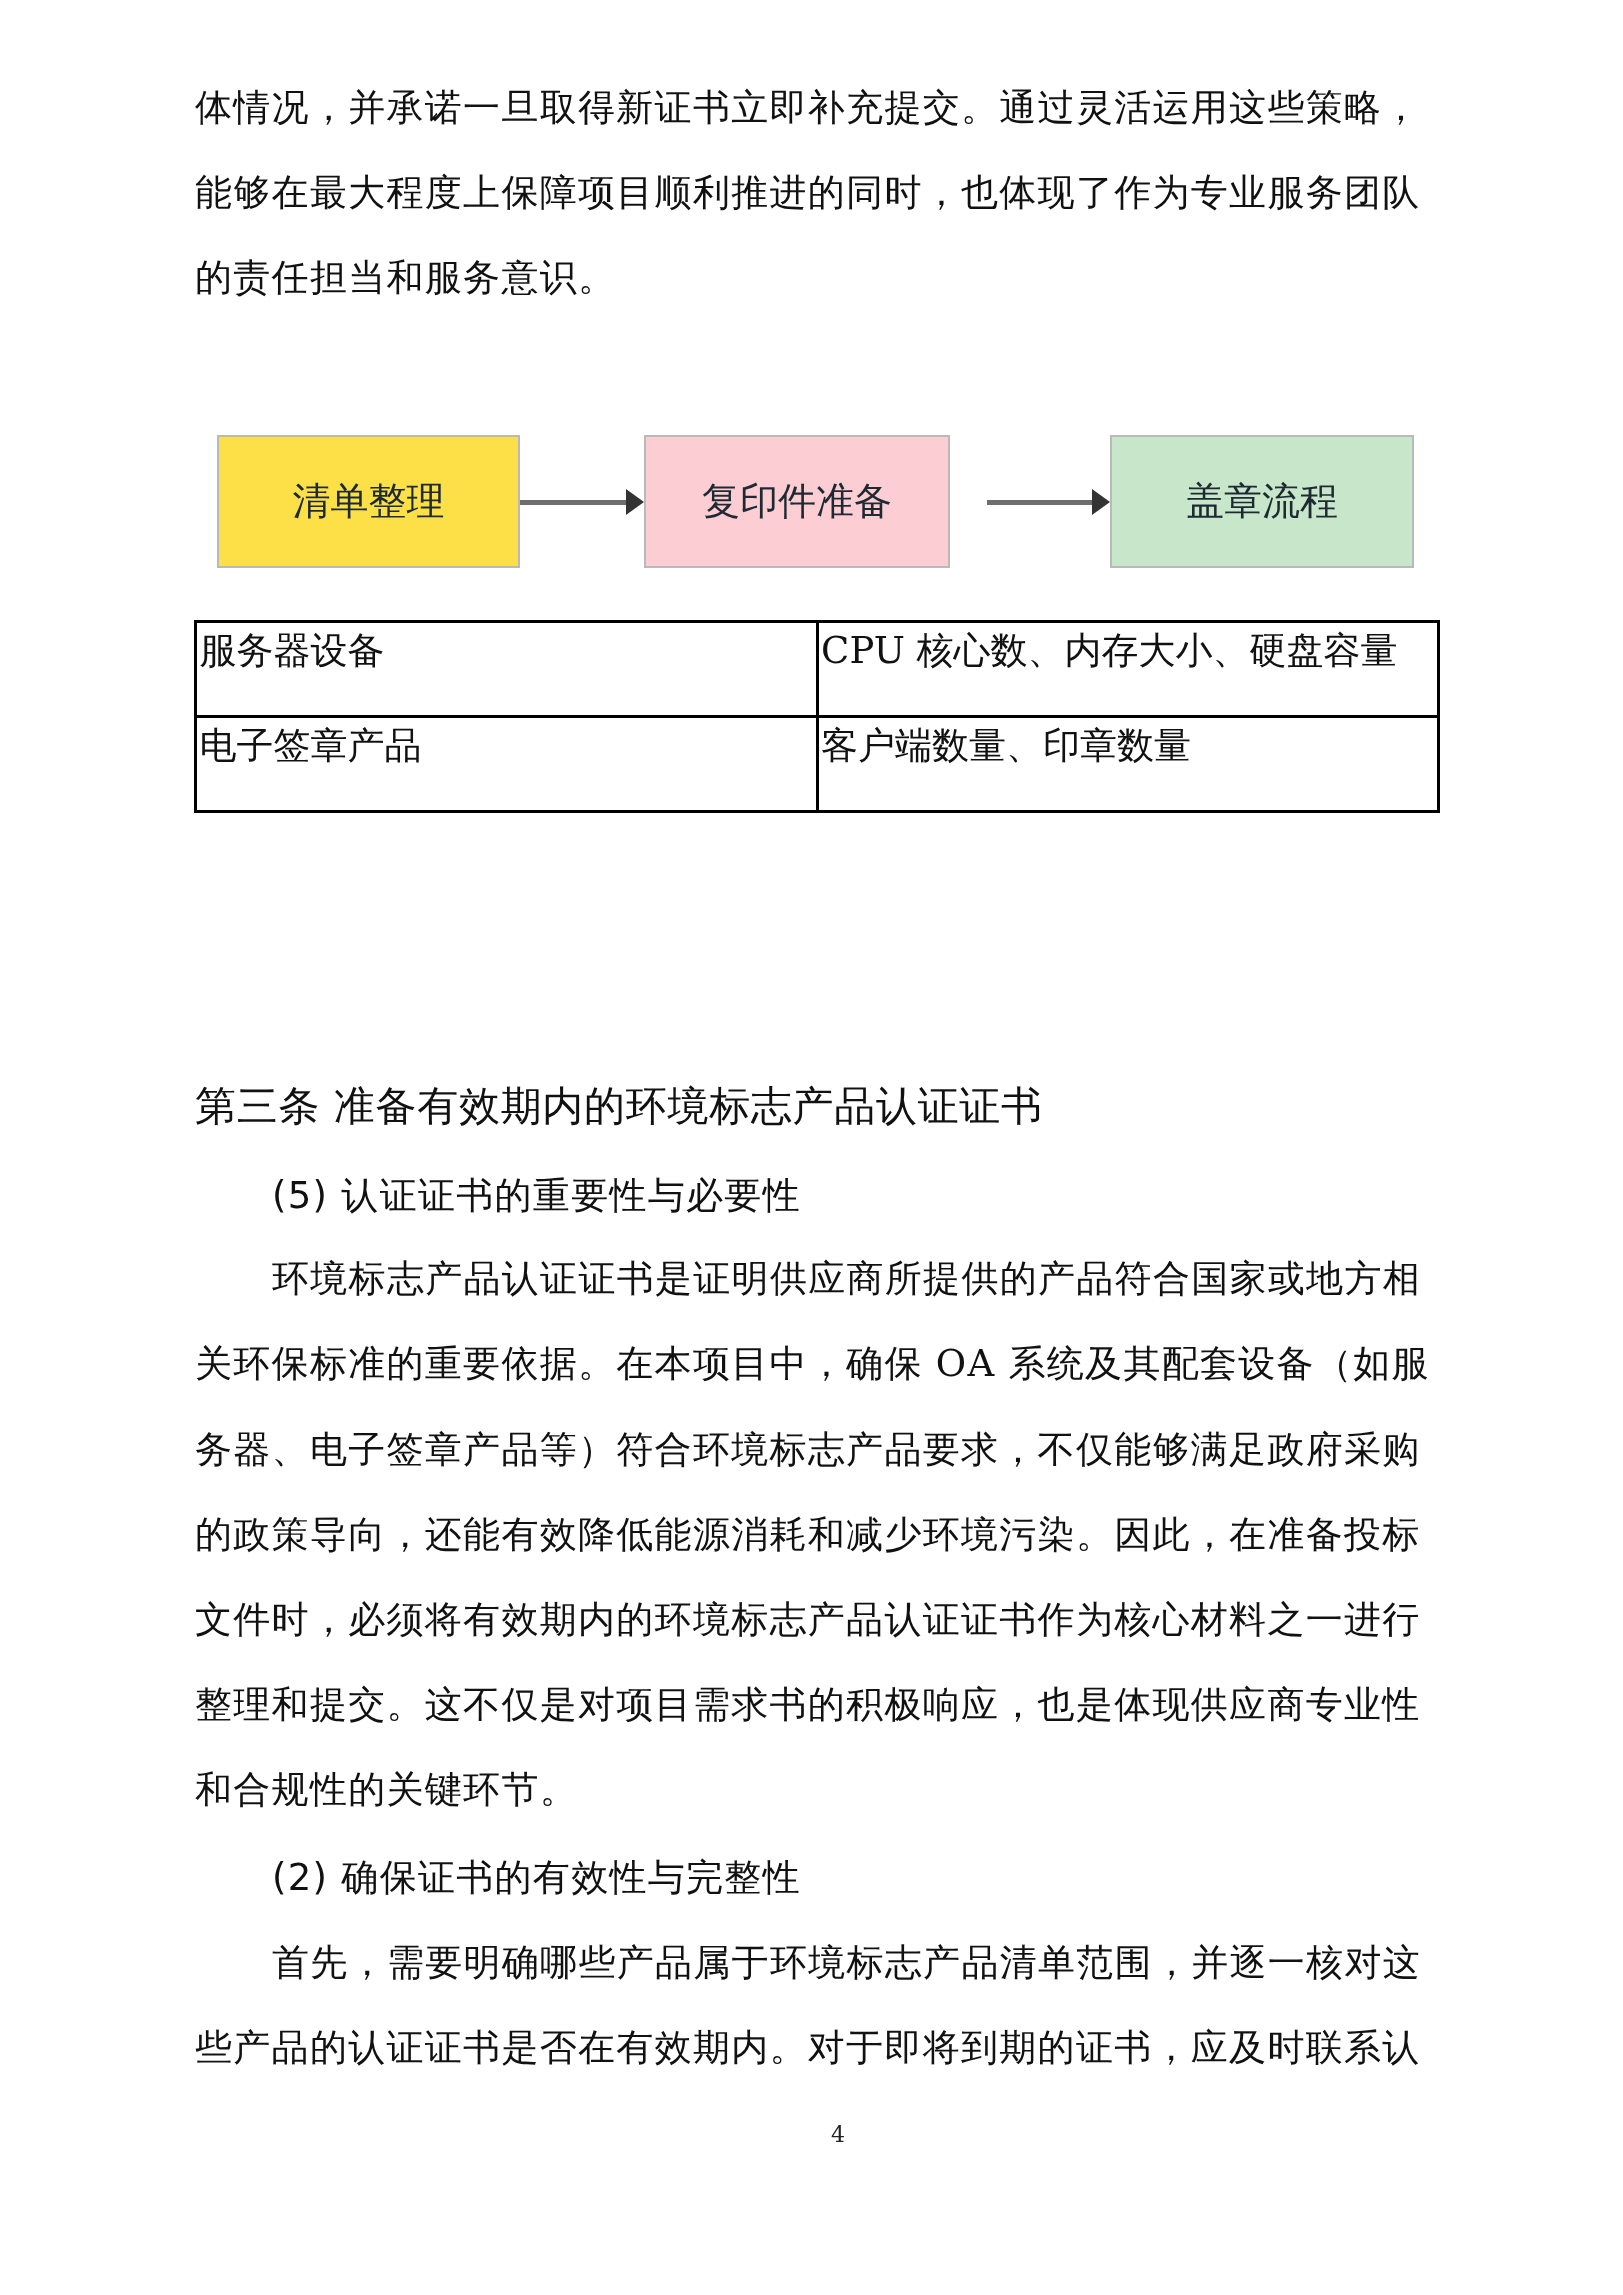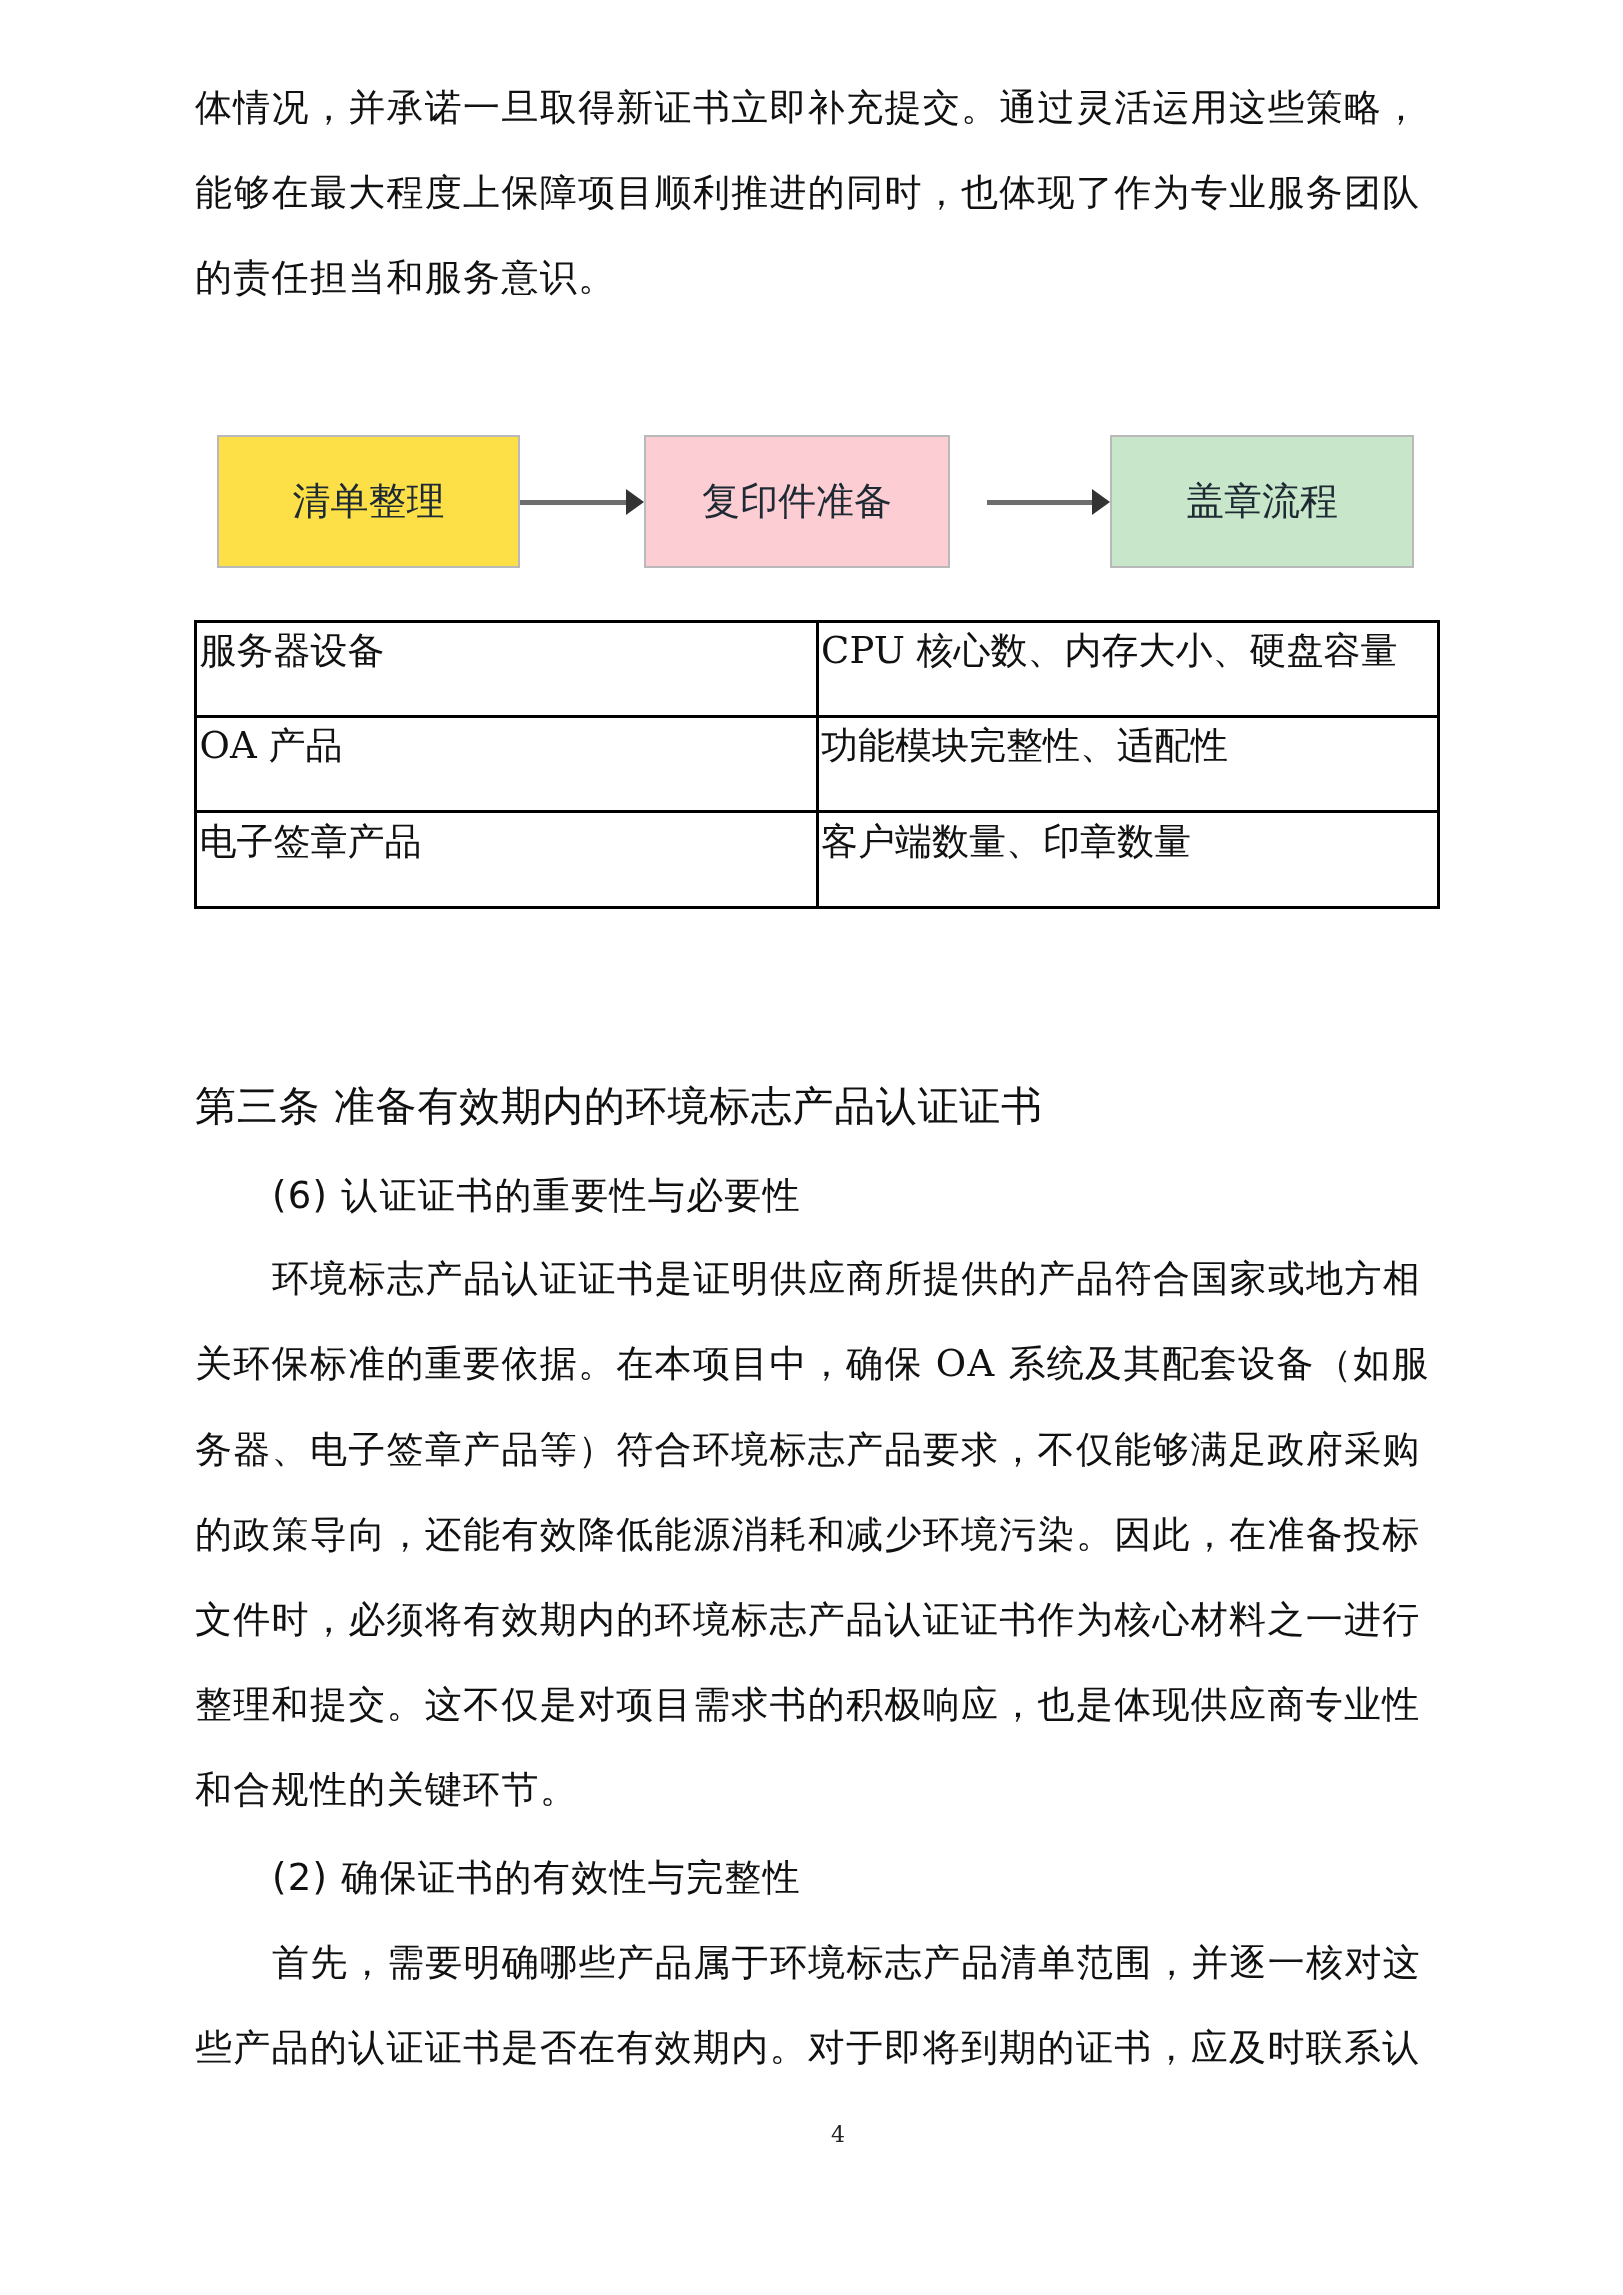--- a/index.html
+++ b/index.html
@@ -37,33 +37,29 @@
   <div class="flow-box" style="left:1110px; width:304px; background:#c8e6c9;">盖章流程</div>
 </div>
 
 <table class="spec">
   <tbody>
   <tr>
     <td>服务器设备</td>
     <td>CPU 核心数、内存大小、硬盘容量</td>
   </tr>
   <tr>
-    <td>OA 产品</td>
-    <td>功能模块完整性、适配性</td>
-  </tr>
-  <tr>
     <td>电子签章产品</td>
     <td>客户端数量、印章数量</td>
   </tr>
 </tbody>
   </table>
 
 <div class="line heading" style="top:1083px;">第三条  准备有效期内的环境标志产品认证证书</div>
 
-<div class="line sub" style="top:1173px;">(6) 认证证书的重要性与必要性</div>
+<div class="line sub" style="top:1173px;">(5) 认证证书的重要性与必要性</div>
 <div class="line indent" style="top:1256px;">环境标志产品认证证书是证明供应商所提供的产品符合国家或地方相</div>
 <div class="line" style="top:1341px;">关环保标准的重要依据。在本项目中，确保 OA 系统及其配套设备（如服</div>
 <div class="line" style="top:1427px;">务器、电子签章产品等）符合环境标志产品要求，不仅能够满足政府采购</div>
 <div class="line" style="top:1512px;">的政策导向，还能有效降低能源消耗和减少环境污染。因此，在准备投标</div>
 <div class="line" style="top:1597px;">文件时，必须将有效期内的环境标志产品认证证书作为核心材料之一进行</div>
 <div class="line" style="top:1682px;">整理和提交。这不仅是对项目需求书的积极响应，也是体现供应商专业性</div>
 <div class="line" style="top:1767px;">和合规性的关键环节。</div>
 
 <div class="line sub" style="top:1855px;">(2) 确保证书的有效性与完整性</div>
 <div class="line indent" style="top:1940px;">首先，需要明确哪些产品属于环境标志产品清单范围，并逐一核对这</div>

